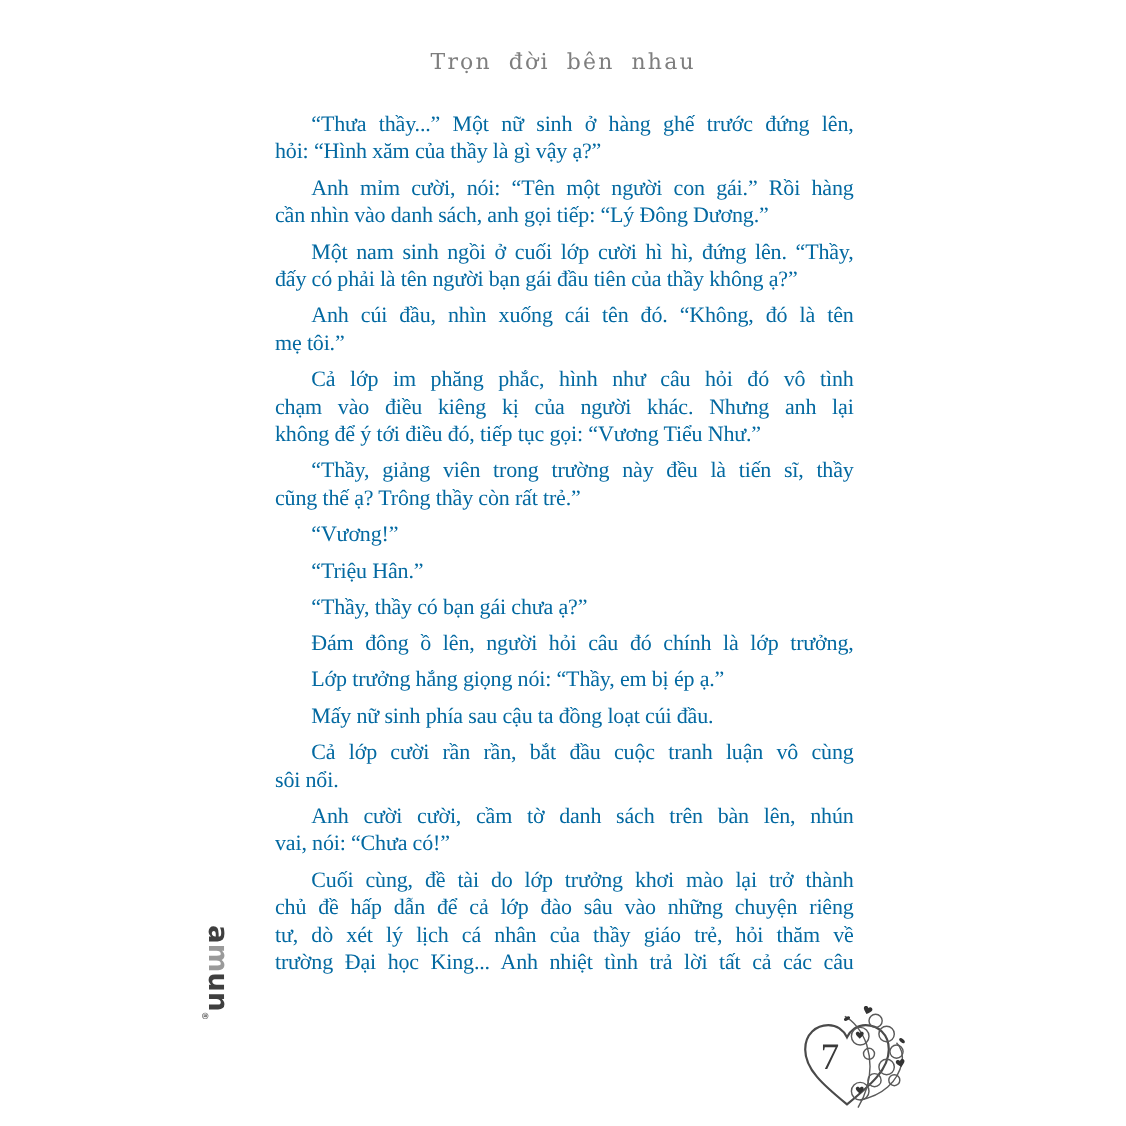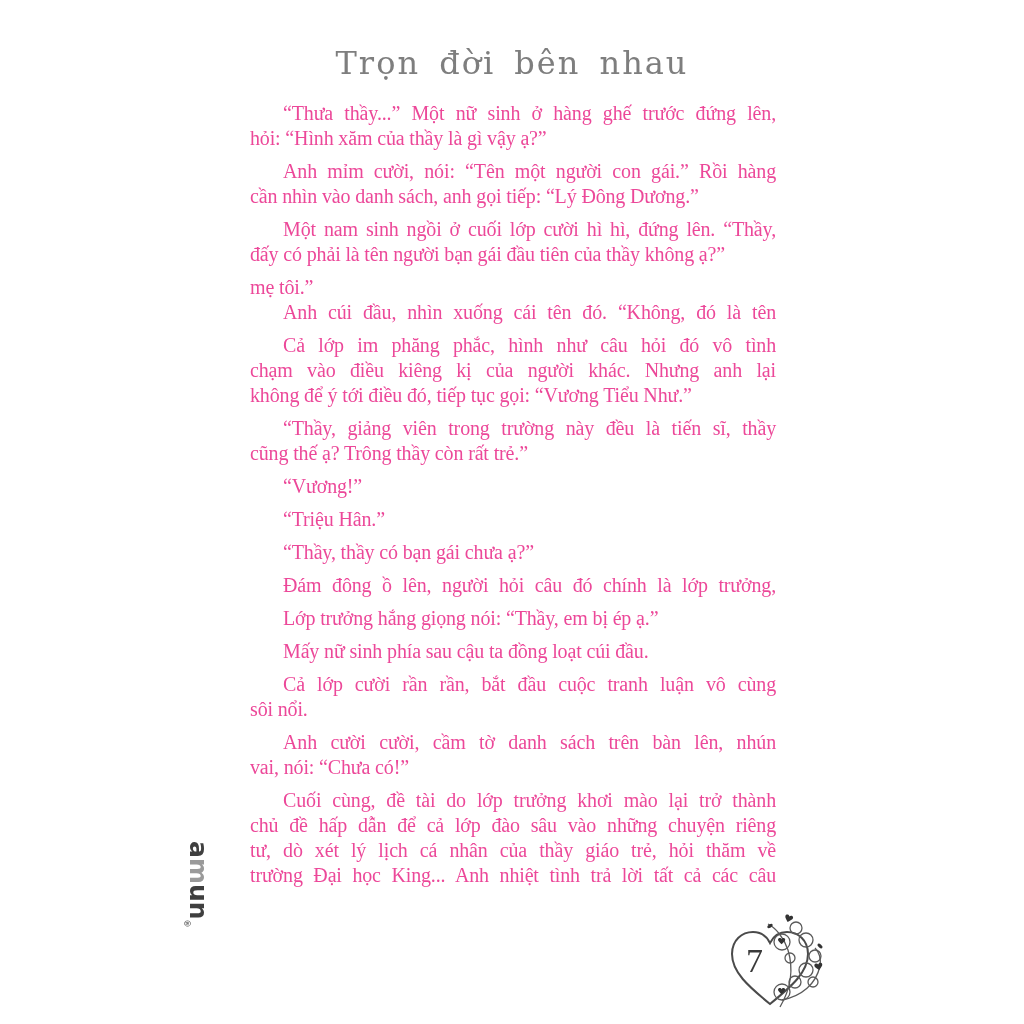--- a/index.html
+++ b/index.html
@@ -16,31 +16,31 @@
     font-family: "Liberation Serif", serif;
   }
   .running-header {
     position: absolute;
     top: 44px;
     left: 0;
     width: 100%;
     text-align: center;
     font-family: "DejaVu Serif", serif;
     font-weight: 400;
-    font-size: 32px;
+    font-size: 20px;
     color: #7e7e7e;
     letter-spacing: 2px;
     word-spacing: 7px;
   }
   .text-block {
     position: absolute;
     top: 101px;
     left: 250px;
     width: 526px;
-    color: #ec4899;
+    color: #0369a1;
     font-size: 20px;
     line-height: 25px;
     letter-spacing: -0.15px;
   }
   .paragraph { margin: 0 0 8px 0; }
   .line { text-align: justify; }
   .line.just { text-align-last: justify; }
   .line.first { text-indent: 33px; }
   .publisher-logo {
     position: absolute;
@@ -97,22 +97,22 @@
       </div>
       <div class="paragraph">
         <div class="line first just">Anh mỉm cười, nói: “Tên một người con gái.” Rồi hàng</div>
         <div class="line">cần nhìn vào danh sách, anh gọi tiếp: “Lý Đông Dương.”</div>
       </div>
       <div class="paragraph">
         <div class="line first just">Một nam sinh ngồi ở cuối lớp cười hì hì, đứng lên. “Thầy,</div>
         <div class="line">đấy có phải là tên người bạn gái đầu tiên của thầy không ạ?”</div>
       </div>
       <div class="paragraph">
+        <div class="line first just">Anh cúi đầu, nhìn xuống cái tên đó. “Không, đó là tên</div>
         <div class="line">mẹ tôi.”</div>
-        <div class="line first just">Anh cúi đầu, nhìn xuống cái tên đó. “Không, đó là tên</div>
       </div>
       <div class="paragraph">
         <div class="line first just">Cả lớp im phăng phắc, hình như câu hỏi đó vô tình</div>
         <div class="line just">chạm vào điều kiêng kị của người khác. Nhưng anh lại</div>
         <div class="line">không để ý tới điều đó, tiếp tục gọi: “Vương Tiểu Như.”</div>
       </div>
       <div class="paragraph">
         <div class="line first just">“Thầy, giảng viên trong trường này đều là tiến sĩ, thầy</div>
         <div class="line">cũng thế ạ? Trông thầy còn rất trẻ.”</div>
       </div>

